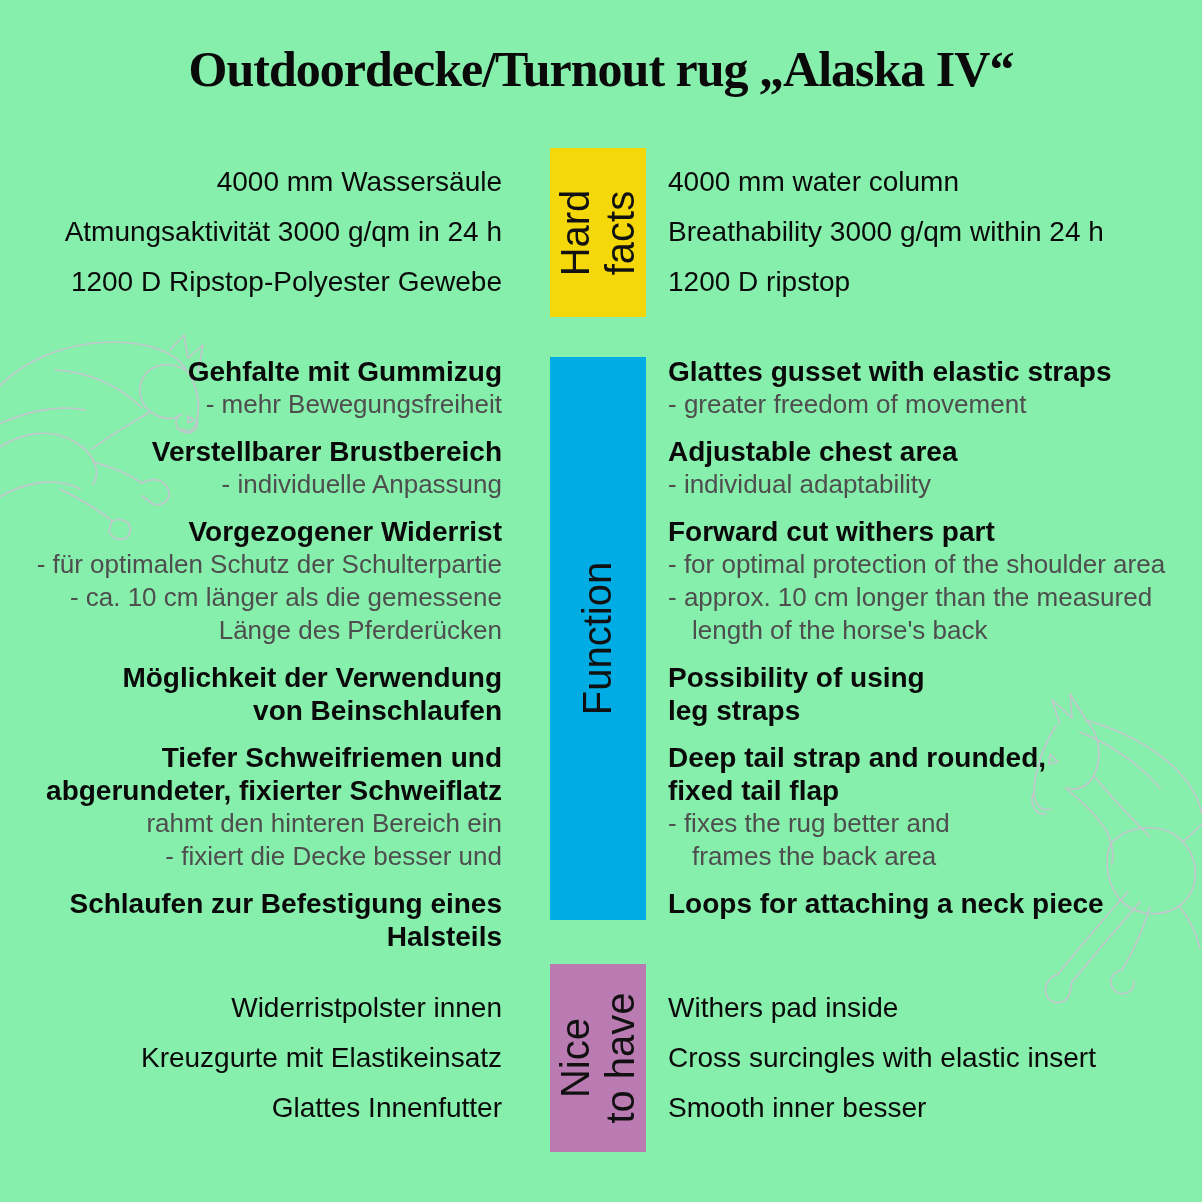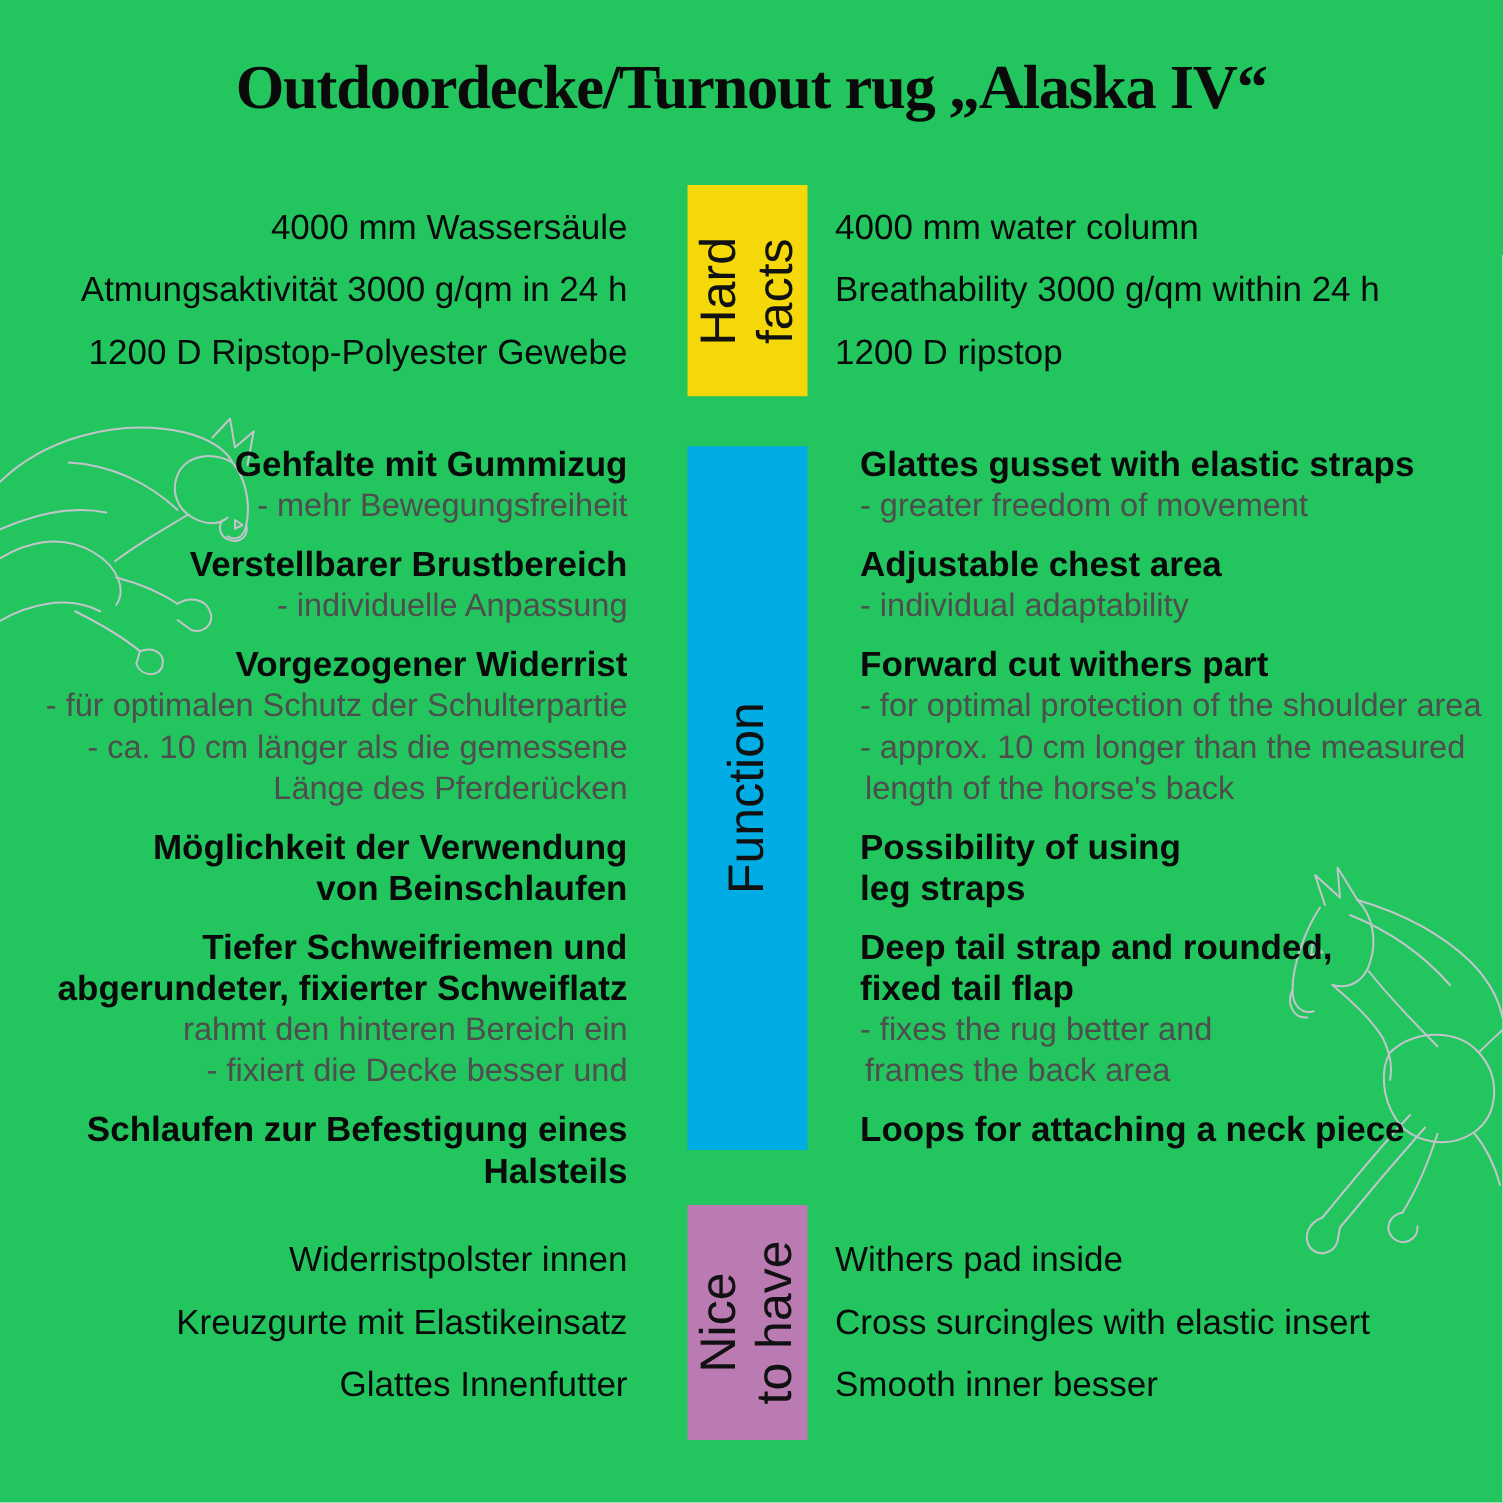--- a/index.html
+++ b/index.html
@@ -1,34 +1,34 @@
 <!DOCTYPE html>
 <html><head>
 <meta charset="utf-8">
 <style>
   html,body{margin:0;padding:0;background:#ffffff;}
-  .page{position:relative;width:1202px;height:1202px;background:#22c55e;overflow:hidden;
+  .page{position:relative;width:1202px;height:1202px;background:#86efac;overflow:hidden;
         font-family:"Liberation Sans",sans-serif;color:#0a0a0a;}
   .title{position:absolute;top:40px;left:0;width:100%;text-align:center;
          font-family:"Liberation Serif",serif;font-weight:bold;font-size:50px;letter-spacing:-1px;}
   
   .band{position:absolute;left:550px;width:96px;display:flex;align-items:center;justify-content:center;}
   .band-hard{top:148px;height:169px;}
   .band-fn{top:357px;height:563px;}
   .band-nice{top:964px;height:188px;}
   .band-label{transform:rotate(-90deg);font-size:40px;line-height:45px;color:#111;
               text-align:center;white-space:nowrap;}
   
   .col-de{position:absolute;right:700px;text-align:right;}
   .col-en{position:absolute;left:668px;text-align:left;}
   .top-hard{top:157px;}
   .top-fn{top:355px;}
   .top-nice{top:983px;}
   .spec-line{font-size:28px;line-height:50px;color:#0a0a0a;}
-  .fn-line{line-height:33px;padding-left:20px;}
+  .fn-line{line-height:33px;}
   .fn-line.main{font-weight:bold;font-size:28px;color:#0a0a0a;}
   .fn-line.sub{font-size:26px;color:#4e4e4e;}
   .gs{margin-top:14px;}
   .indent{padding-left:24px;}
   
   .horse{position:absolute;pointer-events:none;}
   .horse-left{left:0;top:332px;}
   .horse-right{left:1000px;top:692px;}
   .horse svg path{fill:none;stroke:#c3c5cc;stroke-width:1.6;stroke-linecap:round;stroke-linejoin:round;}
 </style>

